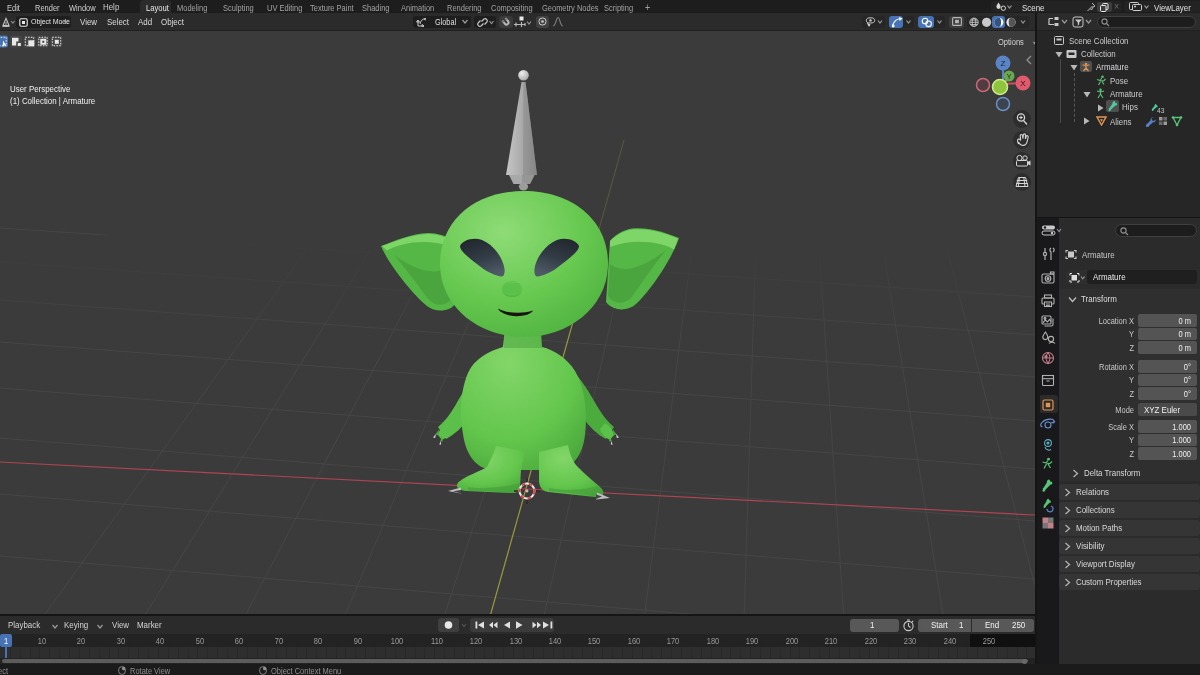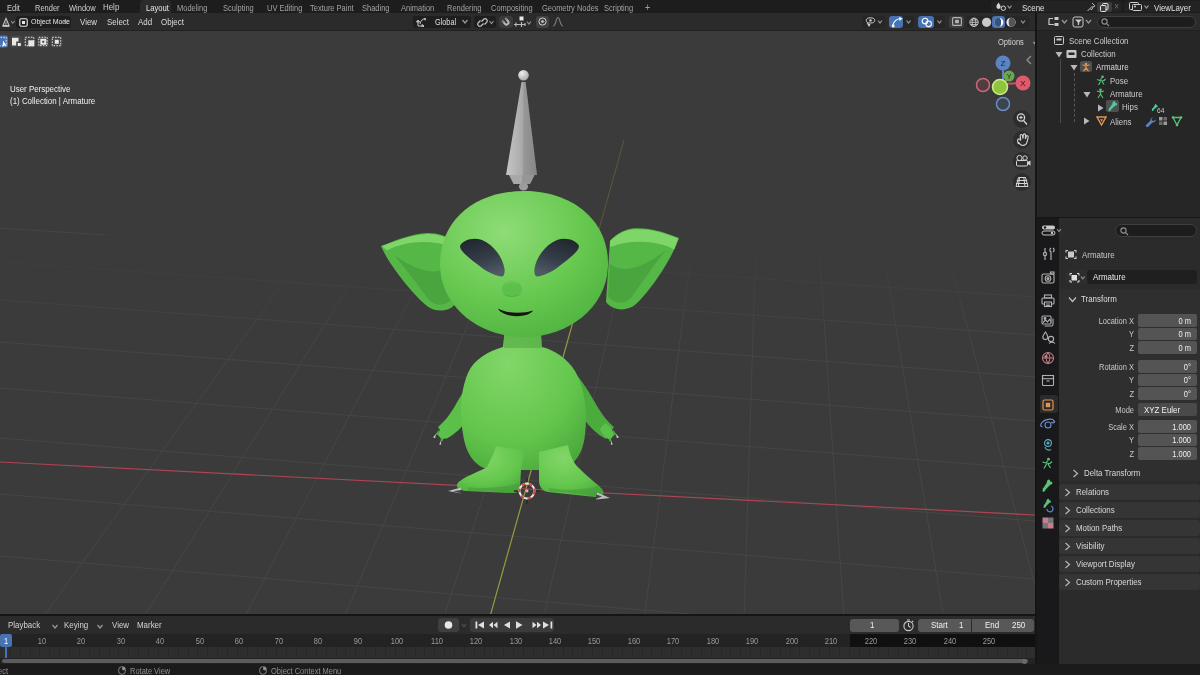--- a/index.html
+++ b/index.html
@@ -426,21 +426,21 @@
       <path d="M1,0.5 v7 L6.5,4 Z" fill="#b8b8b8"></path>
     </svg>
   <div class="abs" style="left:1106px;top:100px;width:13px;height:12px;background:#4f4f4f;border-radius:2px;"></div>
   <svg class="abs" style="left:1107px;top:101px;" width="11" height="11" viewBox="0 0 11 11">
     <path d="M2,8.5 C1,9.5 1.5,10.5 3,10 C3.5,9.8 4,9.2 4,8.5 L8.5,4.5 C9.5,4.8 10.5,4 10,2.8 C9.7,2 8.8,1.6 8,2 C8.4,1.2 8,0.3 7.2,0 C6,0.5 5.2,1.5 5.5,2.5 L2.5,7 C1.8,7 1.5,7.8 2,8.5 Z" fill="#4ec9a0"></path>
   </svg>
   <div class="txt" style="left:1122px;top:102px;font-size:9px;color:#cccccc;">Hips</div>
   <svg class="abs" style="left:1151px;top:103px;" width="16" height="12" viewBox="0 0 16 12">
     <path d="M1,6.5 C0.5,7.3 1,8.2 2,7.9 C2.4,7.7 2.7,7.3 2.7,6.8 L5.5,4.2 C6.2,4.4 6.9,3.8 6.6,3 C6.4,2.5 5.8,2.2 5.3,2.4 C5.6,1.9 5.3,1.2 4.7,1 C4,1.3 3.4,2 3.6,2.7 L1.5,5.5 C1,5.5 0.7,6 1,6.5 Z" fill="#4ec9a0"></path>
   </svg>
-  <div class="txt" style="left:1157px;top:106px;font-size:7.5px;color:#c8c8c8;">64</div>
+  <div class="txt" style="left:1157px;top:106px;font-size:7.5px;color:#c8c8c8;">43</div>
 
   <svg class="abs" style="left:1083px;top:117px;" width="7" height="8" viewBox="0 0 7 8">
       <path d="M1,0.5 v7 L6.5,4 Z" fill="#b8b8b8"></path>
     </svg>
   <svg class="abs" style="left:1096px;top:116px;" width="11" height="10" viewBox="0 0 11 10">
     <path d="M1,1 h9 L5.5,9 Z" fill="none" stroke="#e09553" stroke-width="1.4"></path>
     <path d="M4,3.2 h3 L5.5,5.8 Z" fill="#e09553"></path>
   </svg>
   <div class="txt" style="left:1110px;top:117px;font-size:9px;color:#cccccc;">Aliens</div>
   <svg class="abs" style="left:1145px;top:116px;" width="12" height="11" viewBox="0 0 12 11">
@@ -689,21 +689,21 @@
     <circle cx="6.5" cy="7" r="4.6" fill="none" stroke="#c8c8c8" stroke-width="1.1"></circle>
     <path d="M6.5,7 V4 M6.5,7 l2,1.5 M5,1 h3 M10,3 l1.2,-1.2" stroke="#c8c8c8" stroke-width="1.1" fill="none"></path>
   </svg>
   <div class="abs" style="left:918px;top:618.5px;width:53px;height:13px;background:#585858;border-radius:3px 0 0 3px;"></div>
   <div class="txt" style="left:931px;top:620px;font-size:9px;color:#f2f2f2;">Start</div>
   <div class="txt" style="left:959px;top:620px;font-size:9px;color:#f2f2f2;">1</div>
   <div class="abs" style="left:972px;top:618.5px;width:62px;height:13px;background:#585858;border-radius:0 3px 3px 0;"></div>
   <div class="txt" style="left:985px;top:620px;font-size:9px;color:#f2f2f2;">End</div>
   <div class="txt" style="left:1012px;top:620px;font-size:9px;color:#f2f2f2;">250</div>
 
-  <div class="abs" style="left:0;top:634px;width:850px;height:13px;background:#232323;" id="ruler">
+  <div class="abs" style="left:0;top:634px;width:970px;height:13px;background:#232323;" id="ruler">
       <div class="txt" style="left:30px;top:1.5px;width:24px;text-align:center;font-size:8.5px;color:#9a9a9a;transform:scaleX(0.88) translateZ(0);transform-origin:50% 50%;">10</div>
       <div class="txt" style="left:69.46000000000001px;top:1.5px;width:24px;text-align:center;font-size:8.5px;color:#9a9a9a;transform:scaleX(0.88) translateZ(0);transform-origin:50% 50%;">20</div>
       <div class="txt" style="left:108.92px;top:1.5px;width:24px;text-align:center;font-size:8.5px;color:#9a9a9a;transform:scaleX(0.88) translateZ(0);transform-origin:50% 50%;">30</div>
       <div class="txt" style="left:148.38px;top:1.5px;width:24px;text-align:center;font-size:8.5px;color:#9a9a9a;transform:scaleX(0.88) translateZ(0);transform-origin:50% 50%;">40</div>
       <div class="txt" style="left:187.84px;top:1.5px;width:24px;text-align:center;font-size:8.5px;color:#9a9a9a;transform:scaleX(0.88) translateZ(0);transform-origin:50% 50%;">50</div>
       <div class="txt" style="left:227.3px;top:1.5px;width:24px;text-align:center;font-size:8.5px;color:#9a9a9a;transform:scaleX(0.88) translateZ(0);transform-origin:50% 50%;">60</div>
       <div class="txt" style="left:266.76px;top:1.5px;width:24px;text-align:center;font-size:8.5px;color:#9a9a9a;transform:scaleX(0.88) translateZ(0);transform-origin:50% 50%;">70</div>
       <div class="txt" style="left:306.22px;top:1.5px;width:24px;text-align:center;font-size:8.5px;color:#9a9a9a;transform:scaleX(0.88) translateZ(0);transform-origin:50% 50%;">80</div>
       <div class="txt" style="left:345.68px;top:1.5px;width:24px;text-align:center;font-size:8.5px;color:#9a9a9a;transform:scaleX(0.88) translateZ(0);transform-origin:50% 50%;">90</div>
       <div class="txt" style="left:385.14000000000004px;top:1.5px;width:24px;text-align:center;font-size:8.5px;color:#9a9a9a;transform:scaleX(0.88) translateZ(0);transform-origin:50% 50%;">100</div>

